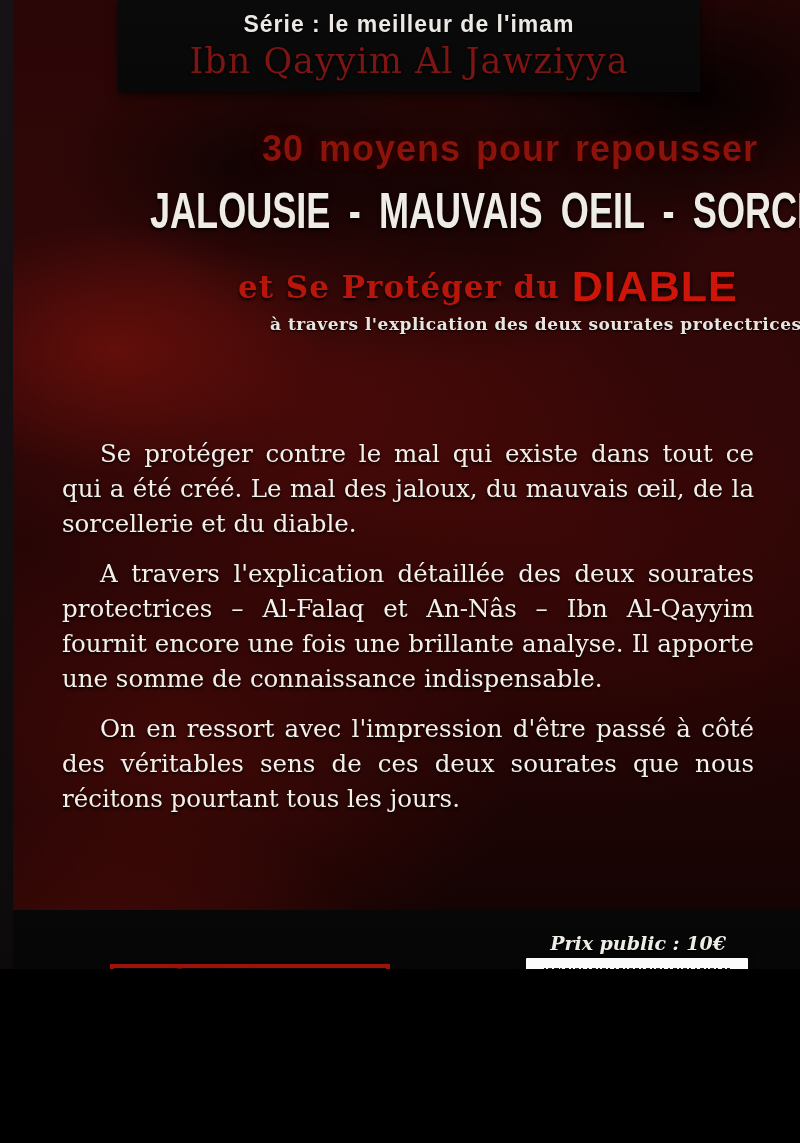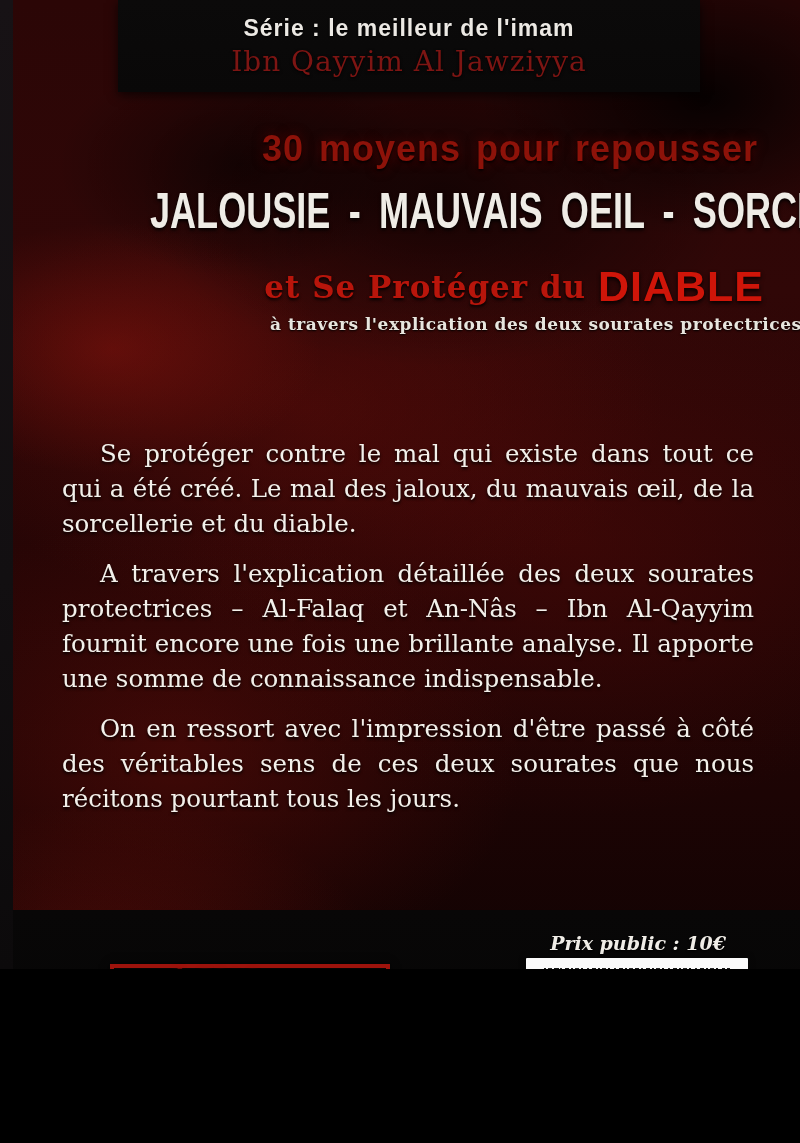--- a/index.html
+++ b/index.html
@@ -31,21 +31,21 @@
     box-shadow:0 3px 10px rgba(0,0,0,.7);
     display:flex;flex-direction:column;align-items:center;justify-content:center;
     z-index:2;
   }
   .series-label{
     font-family:"Liberation Sans", sans-serif;
     font-weight:bold;font-size:23px;letter-spacing:1px;
     color:#ece9e4;text-shadow:0 1px 2px #000;
   }
   .author-name{
-    font-size:28px;letter-spacing:1px;margin-top:3px;
+    font-size:35px;letter-spacing:1px;margin-top:3px;
     color:#7d1513;text-shadow:0 1px 3px #000;
   }
   
   .title-line-1{
     position:absolute;top:128px;left:220px;width:580px;
     text-align:center;
     font-family:"Liberation Sans", sans-serif;
     font-weight:bold;font-size:36px;letter-spacing:1px;word-spacing:4px;
     color:#8d1209;
     text-shadow:0 2px 3px rgba(0,0,0,.9), 0 0 12px rgba(90,5,3,.8);
@@ -55,22 +55,22 @@
     position:absolute;top:186px;left:78px;width:800px;
     text-align:center;
     font-family:"Liberation Sans", sans-serif;
     font-weight:bold;font-size:44px;word-spacing:10px;letter-spacing:0px;
     color:#efece6;
     transform:scale(.82,1.12);transform-origin:50% 50%;
     text-shadow:0 2px 4px rgba(0,0,0,.95);
     white-space:nowrap;z-index:2;
   }
   .protect-line{
-    position:absolute;top:262px;left:244px;width:520px;
-    text-align:right;white-space:nowrap;z-index:2;
+    position:absolute;top:262px;left:238px;width:520px;
+    text-align:left;white-space:nowrap;z-index:2;
   }
   .protect-prefix{
     font-size:31px;font-weight:bold;letter-spacing:1px;
     color:#b8150b;text-shadow:0 2px 3px rgba(0,0,0,.95);
   }
   .protect-emphasis{
     font-family:"Liberation Sans", sans-serif;
     font-size:43px;font-weight:bold;letter-spacing:1px;
     color:#cf1509;text-shadow:0 2px 4px rgba(0,0,0,.95);
     vertical-align:-3px;

